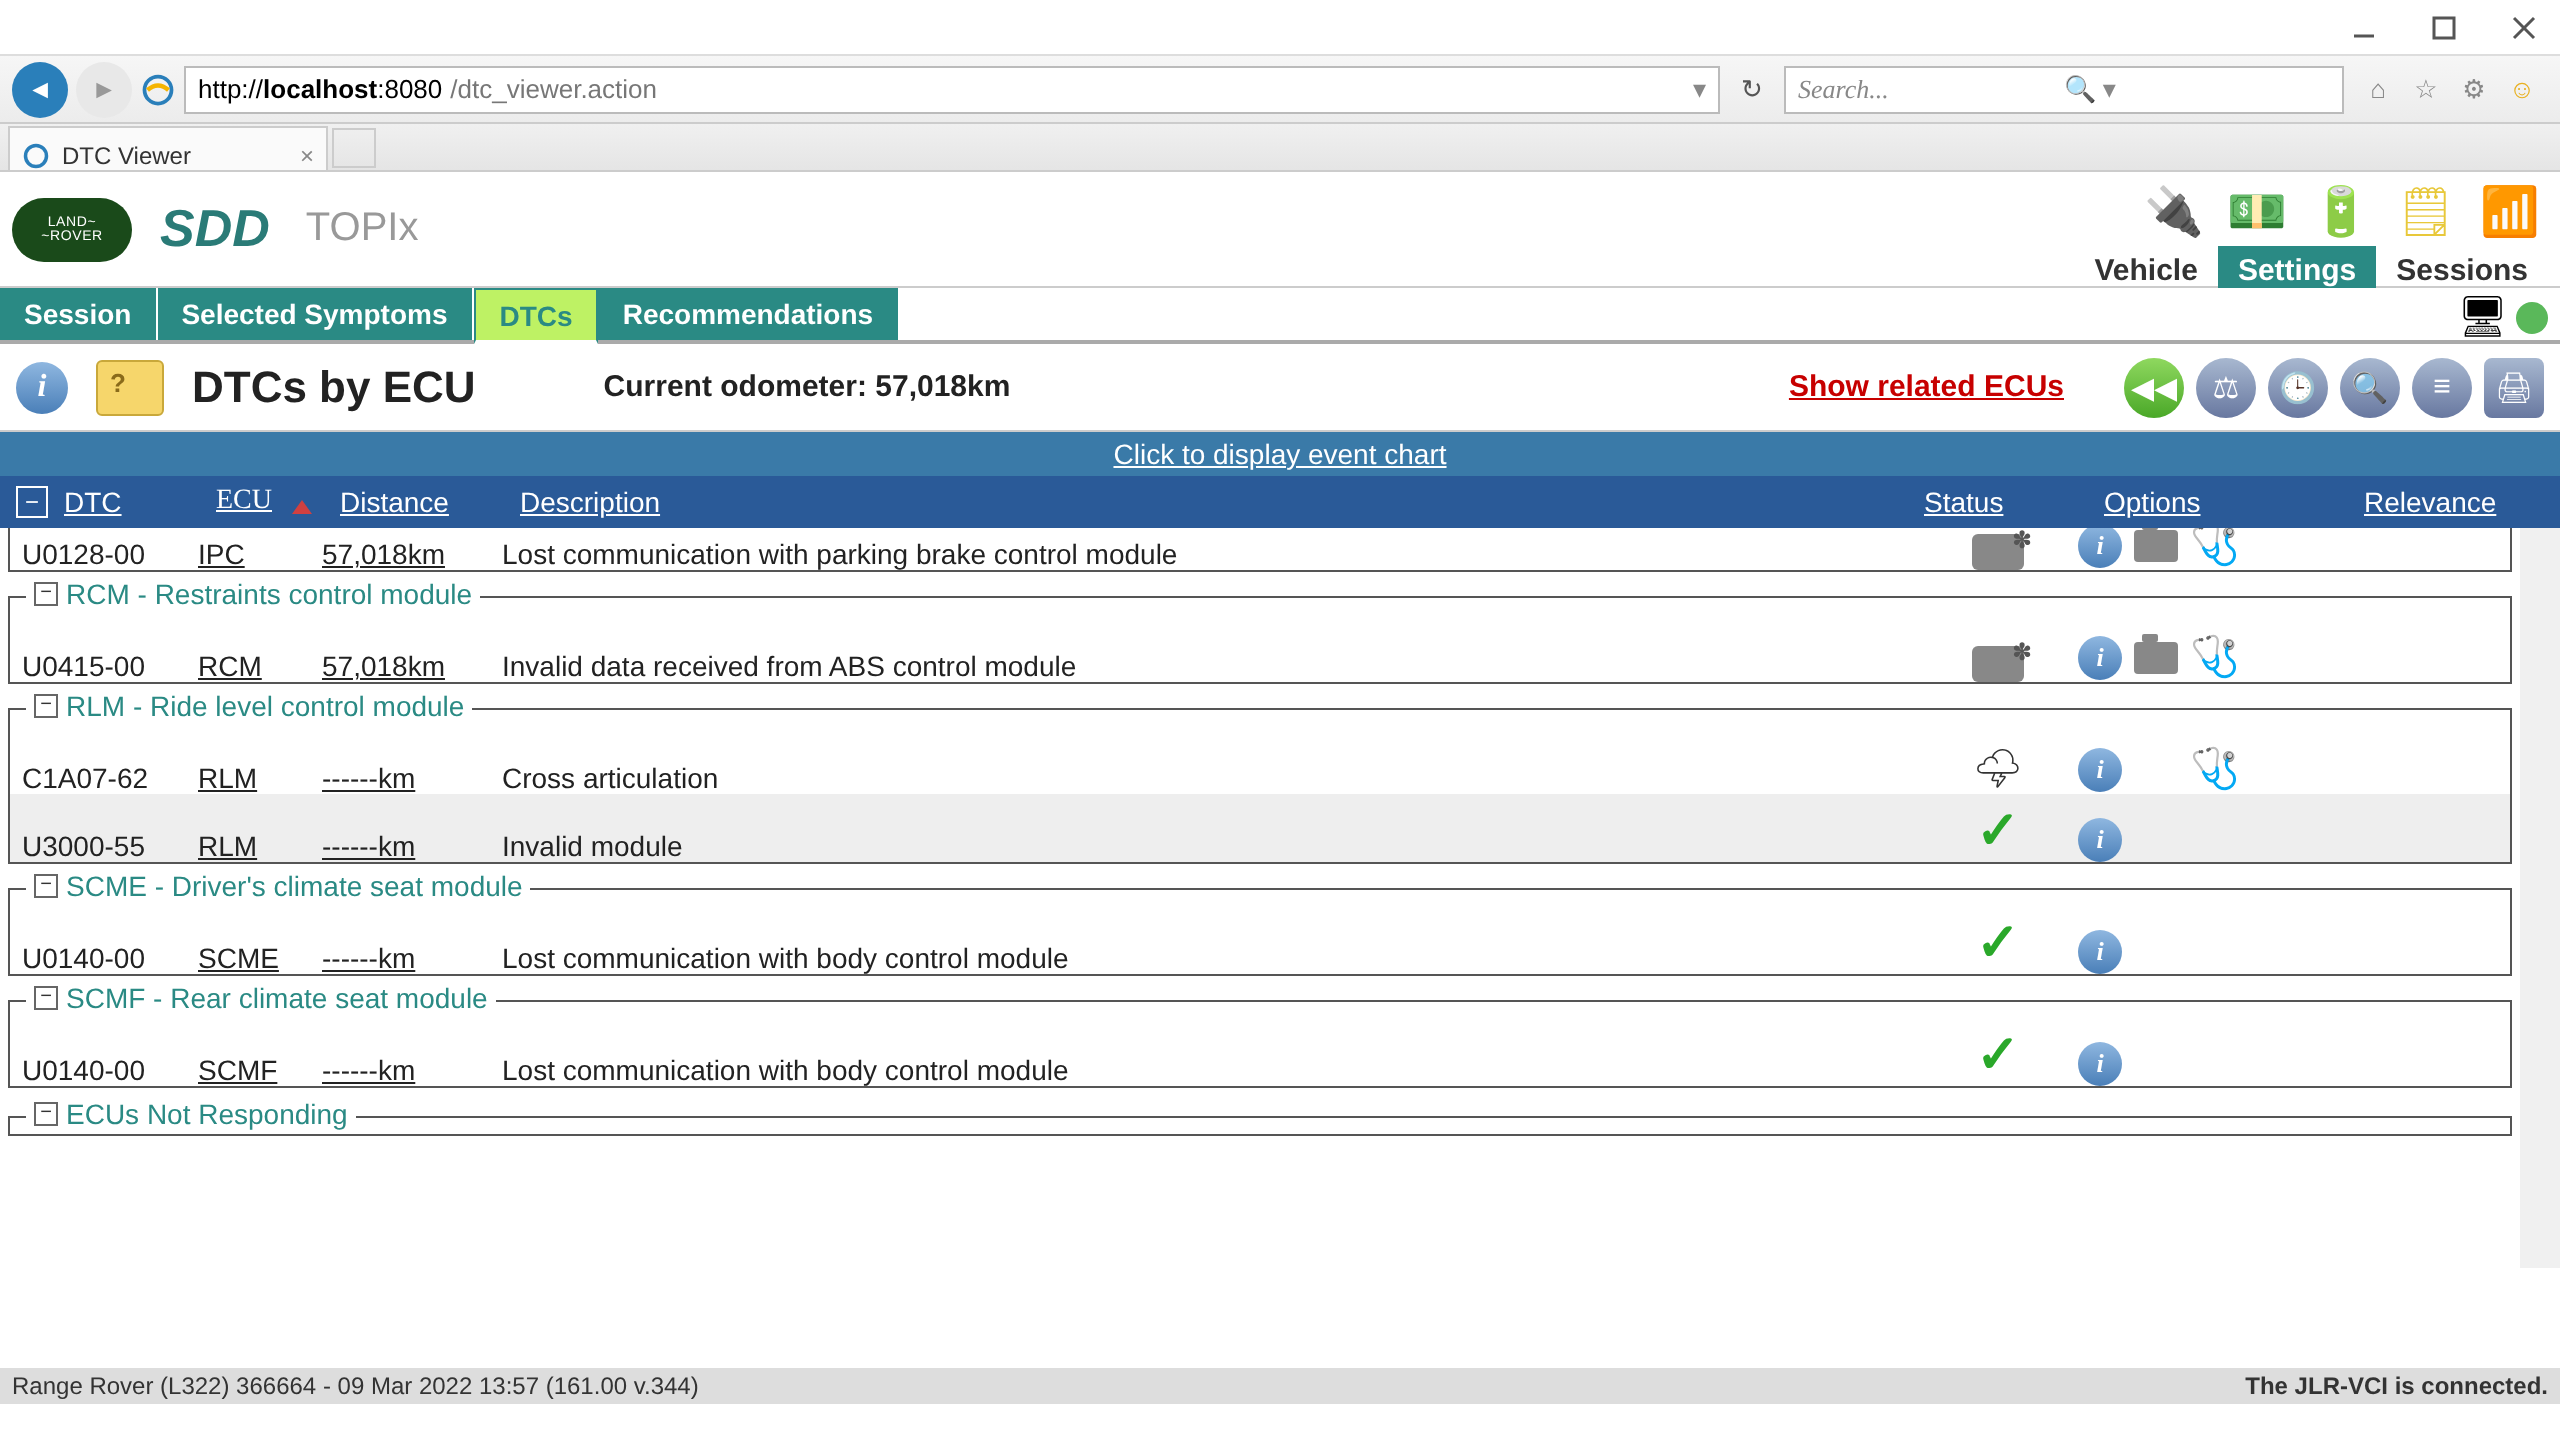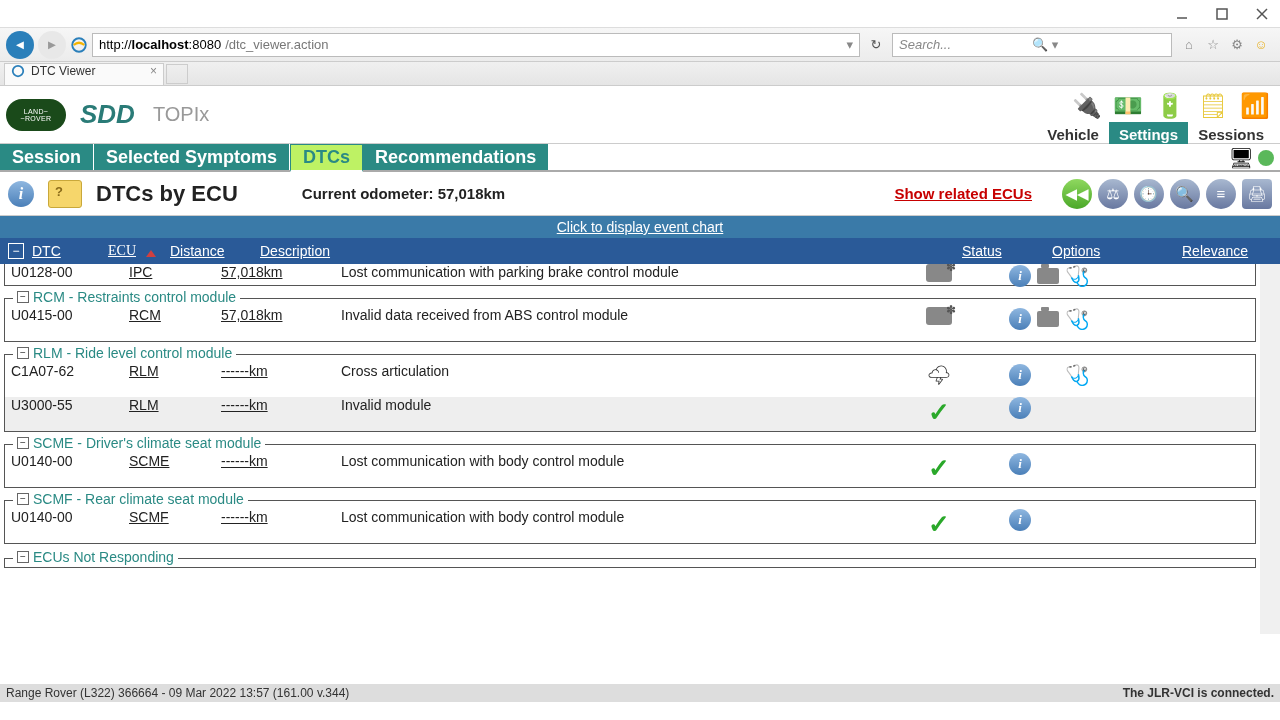--- a/index.html
+++ b/index.html
@@ -13,45 +13,45 @@
 
 .browser-bar { height: 34px; background: linear-gradient(#f6f6f6,#ececec); border-bottom: 1px solid #ccc; display: flex; align-items: center; padding: 0 6px; gap: 4px; }
 .nav-btn { width: 28px; height: 28px; border-radius: 50%; background: #2a7fba; color:#fff; display:flex; align-items:center; justify-content:center; }
 .nav-btn.disabled { background: #e8e8e8; color:#999; }
 .ie-icon { width: 18px; height: 18px; color: #2a7fba; }
 .url-bar { flex: 1; height: 24px; border: 1px solid #bbb; background: #fff; display:flex; align-items:center; padding: 0 6px; font-size: 13px; color:#333; gap:4px; }
 .url-bar .host { color:#000000; }
 .url-bar .path { color:#777; }
 .refresh-btn { width:24px; text-align:center; color:#555; }
 .search-bar { width: 280px; height:24px; border:1px solid #bbb; background:#fff; display:flex; align-items:center; padding:0 6px; color:#888; font-style: italic; }
-.search-bar span { flex:1; }
+.search-bar span { flex:1;font-family:Liberation Serif, serif; }
 .toolbar-icons { display:flex; gap:6px; padding:0 4px; color:#888; }
 .toolbar-icons span { width:18px; text-align:center; }
 
 
 .tab-strip { height: 24px; background: linear-gradient(#f0f0f0,#e5e5e5); border-bottom:1px solid #ccc; display:flex; align-items:center; padding-left:4px; }
-.browser-tab { height:22px; background:#fafafa; border:1px solid #ccc; border-bottom:none; display:flex; align-items:flex-start; padding:0 22px 0 6px; font-size:12px; color:#333; position:relative; gap:6px; min-width:160px; }
+.browser-tab { height:22px; background:#fafafa; border:1px solid #ccc; border-bottom:none; display:flex; align-items:flex-end; padding:0 22px 0 6px; font-size:12px; color:#333; position:relative; gap:6px; min-width:160px; }
 .browser-tab .x { position:absolute; right:6px; color:#888; }
 .new-tab { width:22px; height:20px; border:1px solid #ccc; margin-left:2px; }
 
 
 .app-header { height: 58px; background:#fff; border-bottom:1px solid #ccc; display:flex; align-items:center; padding:0 0 0 6px; position:relative; }
 .lr-badge { width:60px; height:32px; background:#1a4a1a; border-radius:16px; color:#fff; font-size:7px; display:flex; flex-direction:column; align-items:center; justify-content:center; line-height:1; letter-spacing:0.3px; }
 .sdd-logo { font-style:italic; font-weight:bold; font-size:26px; color:#2a7b77; margin-left:14px; }
 .topix { color:#999; font-size:20px; margin-left:18px; }
 .header-right { position:absolute; right:6px; top:0; display:flex; flex-direction:column; align-items:flex-end; }
 .header-icons { display:flex; gap:12px; padding:6px 4px 2px 0; align-items:center; }
 .header-icons span { font-size:24px; }
 .header-links { display:flex; gap:0; font-weight:bold; font-size:15px; }
 .header-links .link { padding:4px 10px; color:#333; }
 .header-links .link.active { background:#2a8a84; color:#fff; }
 
 
 .app-tabs { height:28px; border-bottom:2px solid #aaa; display:flex; align-items:stretch; background:#fff; position:relative; }
-.app-tab { padding:5px 12px; background:#2a8a84; color:#fff; font-weight:bold; font-size:18px; border-right:1px solid #fff; display:flex; align-items:center; }
+.app-tab { padding:5px 12px; background:#2a8a84; color:#fff; font-weight:bold; font-size:14px; border-right:1px solid #fff; display:flex; align-items:center; }
 .app-tab.active { background:#bef264; color:#2a8a84; border:1px solid #2a8a84; border-bottom:2px solid #fff; margin-bottom:-2px; }
 .app-tabs-right { position:absolute; right:6px; top:2px; display:flex; gap:4px; align-items:center; }
 
 
 .section-row { height:44px; display:flex; align-items:center; padding:0 8px; gap:14px; border-bottom:1px solid #ccc; }
 .info-icon { width:26px; height:26px; border-radius:50%; background:linear-gradient(#8fb7e0,#4a7fb8); color:#fff; display:flex; align-items:center; justify-content:center; font-weight:bold; font-size:16px; font-style:italic; font-family:serif; }
 .folder-icon { width:34px; height:28px; background:#f6d66b; border:1px solid #c9a83a; border-radius:3px; position:relative; }
 .folder-icon::before { content:'?'; position:absolute; left:6px; top:3px; color:#8a6b1a; font-weight:bold; }
 .section-title { font-size:22px; font-weight:bold; color:#222; }
 .odometer { font-size:15px; font-weight:bold; color:#222; margin-left:50px; }
@@ -80,21 +80,21 @@
 
 .data-area { height: 370px; overflow:hidden; position:relative; border-right: 20px solid #f0f0f0; }
 .scroll-up, .scroll-down { position:absolute; right:-18px; width:16px; height:18px; background:#e0e0e0; color:#555; display:flex; align-items:center; justify-content:center; font-size:10px; }
 .scroll-up { top:0; }
 .scroll-down { bottom:0; }
 
 .partial-row { border-bottom:1px solid #999; }
 .group { border:1px solid #555; margin:12px 4px 6px 4px; position:relative; }
 .group-label { position:absolute; top:-10px; left:8px; background:#fff; padding:0 4px; color:#2a8a84; font-size:14px; display:flex; align-items:center; gap:4px; }
 .exp { width:12px; height:12px; border:1px solid #666; font-size:10px; display:flex; align-items:center; justify-content:center; line-height:1; color:#333; }
-.data-row { display:flex; align-items:flex-start; height:34px; padding:0 6px; font-size:14px;gap:30px; }
+.data-row { display:flex; align-items:flex-end; height:34px; padding:0 6px; font-size:14px; }
 .data-row.shaded { background:#eee; }
 .cell-dtc { width:88px; color:#222; }
 .cell-ecu { width:62px; text-decoration:underline; color:#222; }
 .cell-dist { width:90px; text-decoration:underline; color:#222; }
 .cell-desc { flex:1; color:#222; }
 .cell-status { width:80px; display:flex; justify-content:center; }
 .cell-opts { width:130px; display:flex; gap:6px; align-items:center; }
 .cell-rel { width:80px; }
 
 .status-wrench { width:26px; height:18px; background:#888; border-radius:3px; position:relative; }

